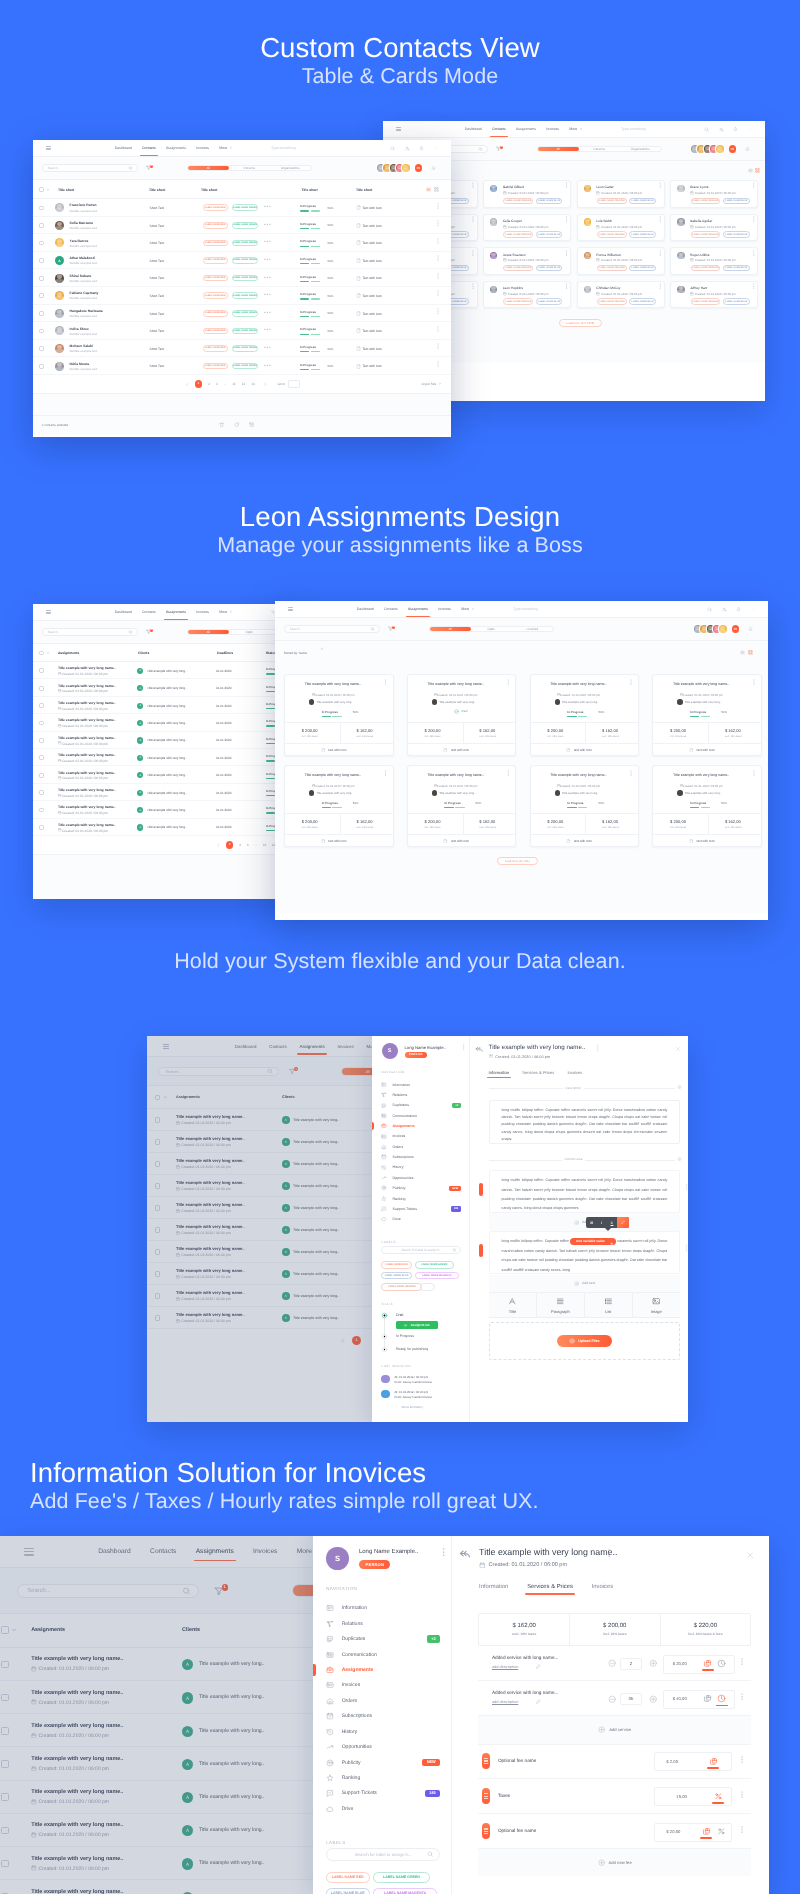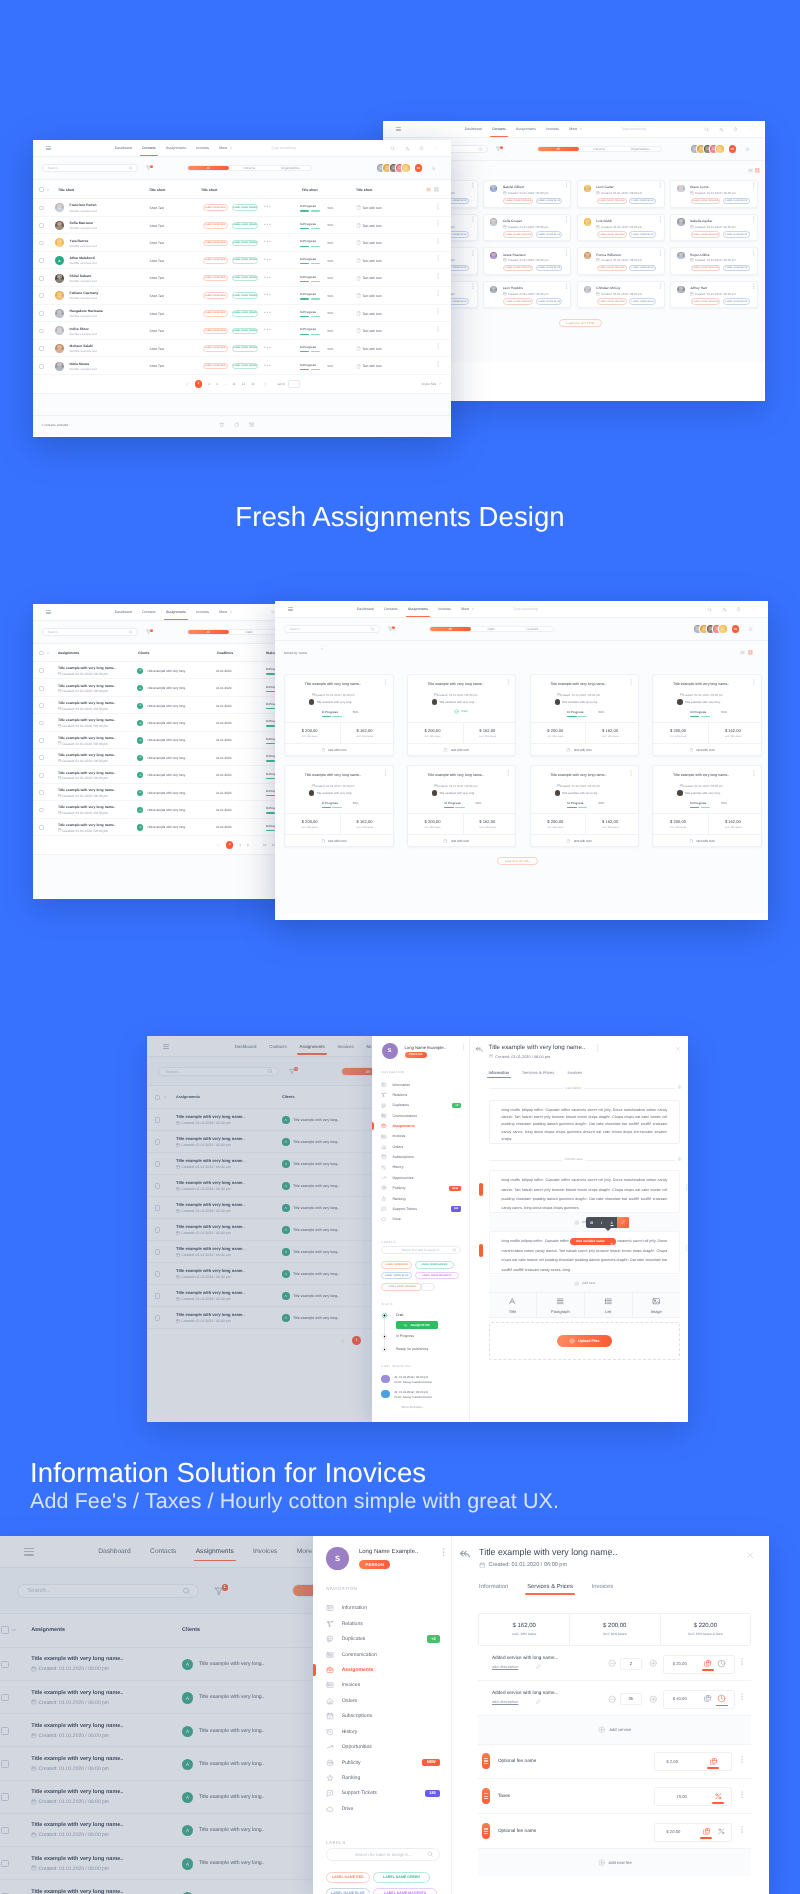--- a/index.html
+++ b/index.html
@@ -51,20 +51,24 @@
   .prog{height:1.3px;display:flex;gap:1.4px}
   .prog>i{flex:1;display:block;background:#8fddbd;border-radius:1px}
   .prog>i.on{background:#46bd8c}
   svg{display:block}
   .ic{flex:none;display:block}
 </style>
 </head>
 <body>
 <div class="page">
 
+  <div class="hero" style="top:33px">
+    <div class="t1">Custom Contacts View</div>
+    <div class="t2">Table &amp; Cards Mode</div>
+  </div>
 
   <div class="shot sh1" id="cards-shot" style="left:383px;top:121px;width:382px;height:280px">
       <div class="topbar" style="height:17px;padding:0 12.5px">
         <span class="burger" style="width:5.2px;height:4.2px">
           <i style="height:0.85px"></i>
           <i style="height:0.85px"></i>
           <i style="height:0.85px"></i>
         </span>
         <div class="tbnav" style="margin-left:64px;font-size:3.5px">
           <span class="it" style="margin-right:10.2px">Dashboard</span>
@@ -783,21 +787,22 @@
               <rect x="3" y="4" width="18" height="5" rx="1"></rect>
               <path d="M5 9v10a1 1 0 0 0 1 1h12a1 1 0 0 0 1-1V9"></path>
               <path d="M10 13h4"></path>
             </svg>
           </span>
         </span>
       </div>
     </div>
 
   <div class="hero" style="top:502px">
-    <div class="t1">Fresh Assignments Design</div>
+    <div class="t1">Leon Assignments Design</div>
+    <div class="t2">Manage your assignments like a Boss</div>
   </div>
 
   <div class="shot sh1" id="asg-table-shot" style="left:33px;top:604px;width:269px;height:295px">
       <div style="width:418px">
         <div class="topbar" style="height:17px;padding:0 12.5px">
           <span class="burger" style="width:5.2px;height:4.2px">
             <i style="height:0.85px"></i>
             <i style="height:0.85px"></i>
             <i style="height:0.85px"></i>
           </span>
@@ -1428,20 +1433,21 @@
             <span style="margin-left:2.6px;font-size:3.1px;color:#555d6e">Text with Icon</span>
           </span>
         </div>
       </div>
       <div style="height:61px;background:#fbfcfd;position:relative">
         <span class="pill p-red" style="position:absolute;left:222px;top:5px;height:8px;padding:0 7px;font-size:2.8px;background:#fff;font-weight:400">Load more (8 / 241)</span>
       </div>
     </div>
 
   <div class="hero" style="top:948px">
+    <div class="t2">Hold your System flexible and your Data clean.</div>
   </div>
 
   <div class="shot sh1" id="tb-shot" style="left:147px;top:1036px;width:541px;height:386px">
       <div style="position:absolute;left:0;top:0;width:100%;height:100%;background:#fff;overflow:hidden">
         <div class="topbar" style="height:21.42px;padding:0 15.75px">
           <span class="burger" style="width:6.5520000000000005px;height:5.292000000000001px">
             <i style="height:1.071px"></i>
             <i style="height:1.071px"></i>
             <i style="height:1.071px"></i>
           </span>
@@ -1956,21 +1962,21 @@
               </svg>
               <span style="margin-left:3px;color:#fff;font-size:3.6px;font-weight:600">Upload Files</span>
             </span>
           </div>
         </div>
       </div>
     </div>
 
   <div class="hero left" style="top:1458px">
     <div class="t1">Information Solution for Inovices</div>
-    <div class="t2">Add Fee's / Taxes / Hourly cotton simple with great UX.</div>
+    <div class="t2">Add Fee's / Taxes / Hourly rates simple roll great UX.</div>
   </div>
 
   <div class="shot sh1" id="inv-shot" style="left:0px;top:1536px;width:768.6px;height:358px">
       <div style="position:absolute;left:0;top:0;width:100%;height:100%;background:#fff;overflow:hidden">
         <div class="topbar" style="height:32.3px;padding:0 23.75px">
           <span class="burger" style="width:9.879999999999999px;height:7.9799999999999995px">
             <i style="height:1.615px"></i>
             <i style="height:1.615px"></i>
             <i style="height:1.615px"></i>
           </span>

